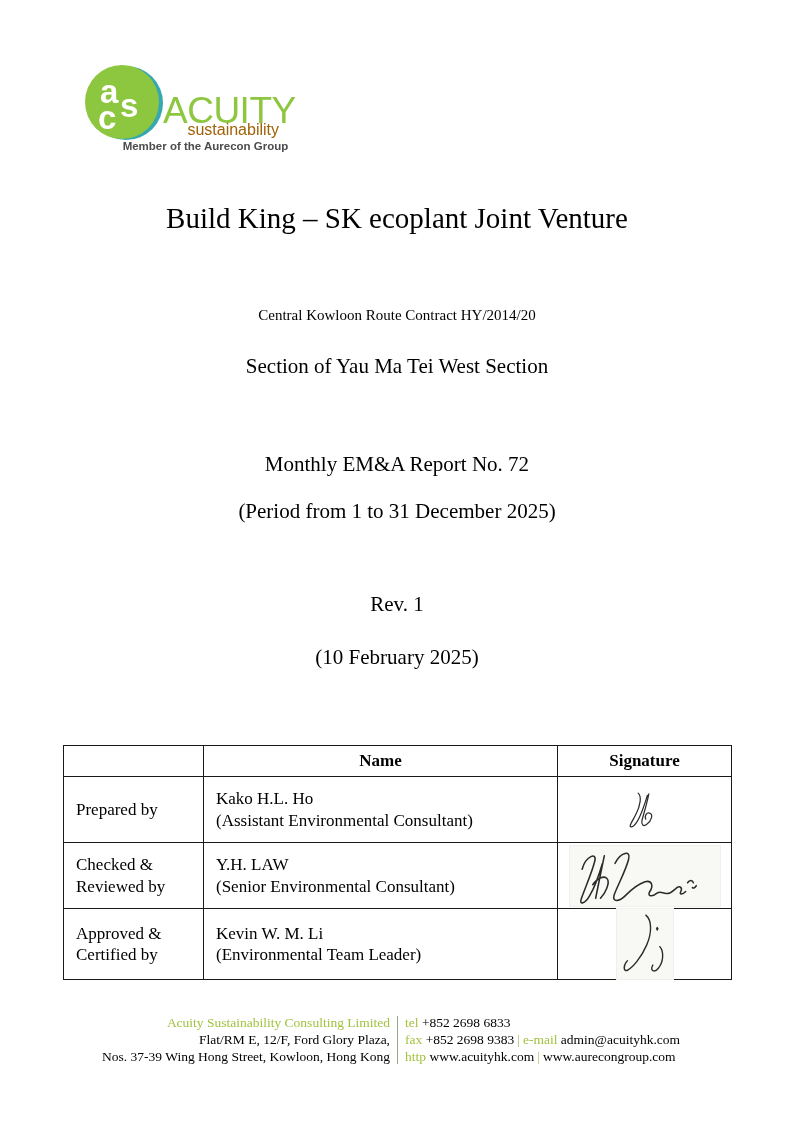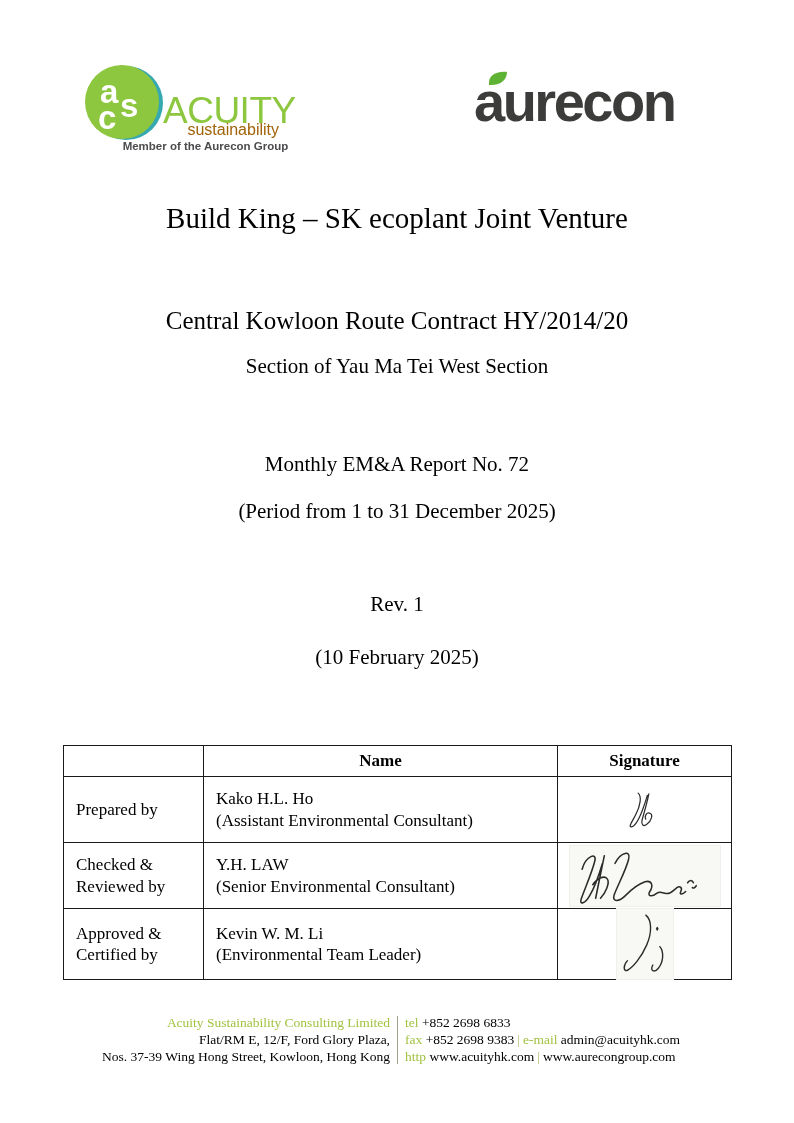--- a/index.html
+++ b/index.html
@@ -45,21 +45,21 @@
     position: absolute; left: 0; top: 4px;
     font-family: "Liberation Sans", sans-serif;
     font-weight: bold; font-size: 56px; letter-spacing: -2.5px;
     color: #3c3c3b; line-height: 1;
   }
   .aurecon-leaf { position: absolute; left: 13px; top: 0px; }
 
   
   .centerline { position: absolute; left: 0; width: 794px; text-align: center; }
   .jv-title     { top: 202px; font-size: 29px; }
-  .contract     { top: 307px; font-size: 25px; }
+  .contract     { top: 307px; font-size: 15px; }
   .section      { top: 354px; font-size: 21px; }
   .report-title { top: 452px; font-size: 21px; }
   .period       { top: 499px; font-size: 21px; }
   .revision     { top: 592px; font-size: 21px; }
   .rev-date     { top: 645px; font-size: 21px; }
 
   
   .sign-table {
     position: absolute; left: 63px; top: 745px;
     border-collapse: collapse;
@@ -101,26 +101,20 @@
     <svg class="acuity-monogram" width="74" height="74" viewBox="0 0 74 74">
       <text x="15" y="38" font-size="33">a</text>
       <text x="35" y="52" font-size="33">s</text>
       <text x="13" y="64" font-size="33">c</text>
     </svg>
     <div class="acuity-name">ACUITY</div>
     <div class="acuity-tagline">sustainability</div>
     <div class="acuity-member">Member of the Aurecon Group</div>
   </div>
 
-  <div class="aurecon-logo">
-    <svg class="aurecon-leaf" width="24" height="18" viewBox="0 0 24 18">
-      <path d="M2 15 C1 6 8 1 20 2 C20 10 13 16 2 15 Z" fill="#5fb334"></path>
-    </svg>
-    <div class="aurecon-name">aurecon</div>
-  </div>
 
   <div class="centerline jv-title">Build King – SK ecoplant Joint Venture</div>
   <div class="centerline contract">Central Kowloon Route Contract HY/2014/20</div>
   <div class="centerline section">Section of Yau Ma Tei West Section</div>
   <div class="centerline report-title">Monthly EM&amp;A Report No. 72</div>
   <div class="centerline period">(Period from 1 to 31 December 2025)</div>
   <div class="centerline revision">Rev. 1</div>
   <div class="centerline rev-date">(10 February 2025)</div>
 
   <table class="sign-table">

